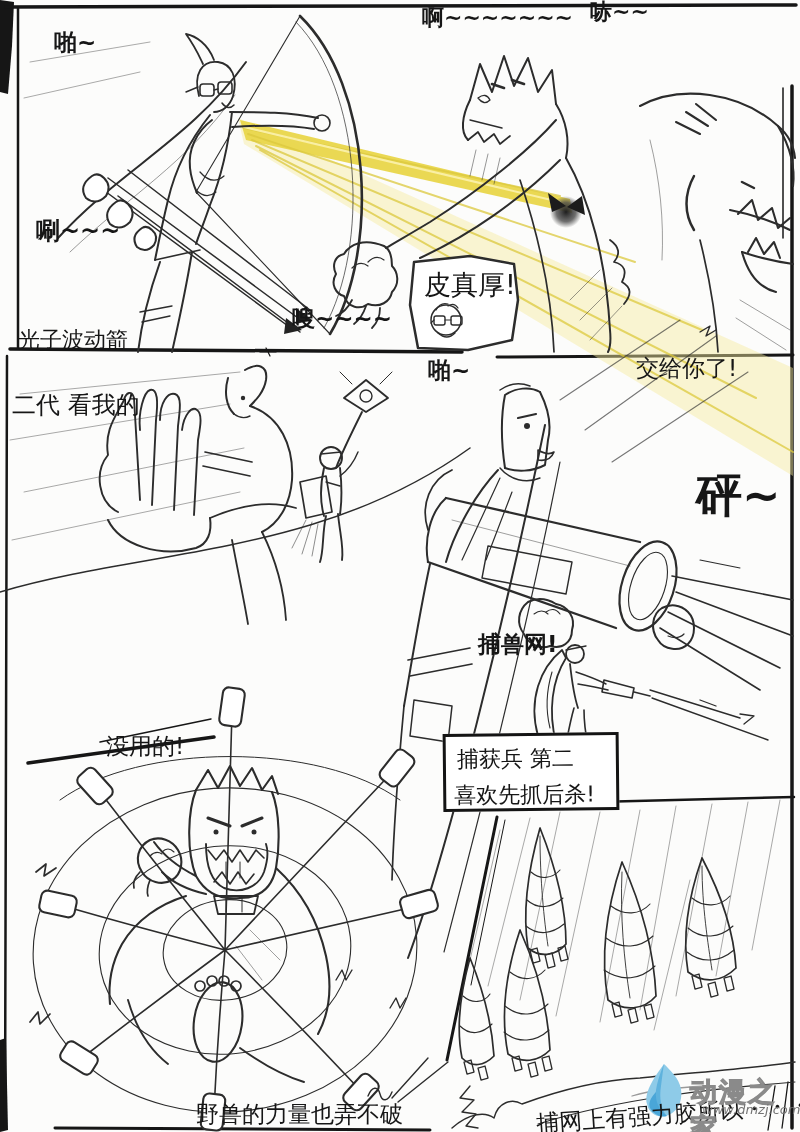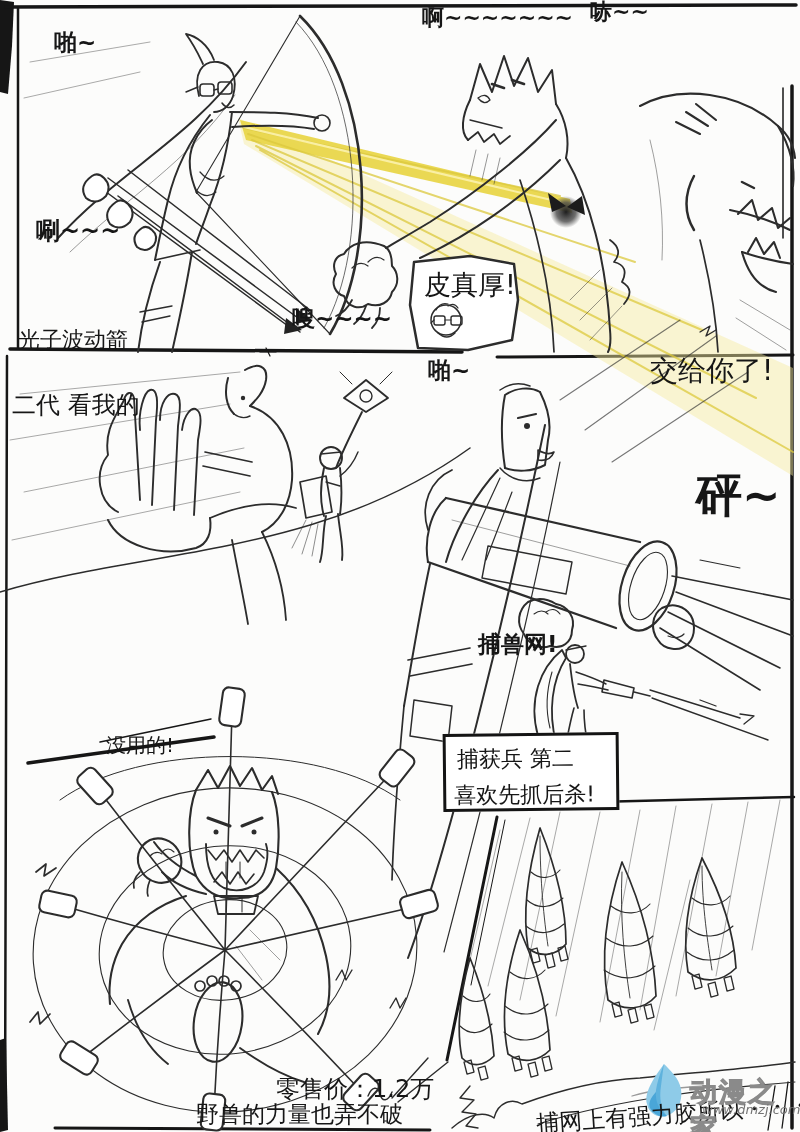--- a/index.html
+++ b/index.html
@@ -313,30 +313,29 @@
 <div class="txt sfx" style="left:54px;top:30px;font-size:23px;">啪~</div>
 <div class="txt sfx" style="left:422px;top:6px;font-size:22px;">啊~~~~~~~</div>
 <div class="txt sfx" style="left:590px;top:0px;font-size:22px;">哧~~</div>
 <div class="txt sfx" style="left:36px;top:218px;font-size:24px;">唰~~~</div>
 <div class="txt sfx" style="left:292px;top:306px;font-size:23px;">嗖~~~~</div>
 <div class="txt" style="left:18px;top:328px;font-size:22px;">光子波动箭</div>
 <div class="txt" style="left:424px;top:270px;font-size:27px;">皮真厚!</div>
 
 <div class="txt" style="left:12px;top:356px;font-size:24px;margin-top:36px;">二代 看我的</div>
 <div class="txt sfx" style="left:428px;top:358px;font-size:23px;">啪~</div>
-<div class="txt" style="left:650px;top:356px;font-size:28px;">交给你了!</div>
+<div class="txt" style="left:636px;top:356px;font-size:23px;">交给你了!</div>
 <div class="txt sfx" style="left:696px;top:470px;font-size:46px;font-weight:bold;">砰~</div>
 <div class="txt" style="left:478px;top:632px;font-size:23px;font-weight:bold;">捕兽网!</div>
 
 <div class="caption-box">
   <div class="l1">捕获兵 第二</div>
   <div class="l2">喜欢先抓后杀!</div>
 </div>
 
-<div class="txt" style="left:106px;top:734px;font-size:20px;">没用的!</div>
-<div class="txt" style="left:276px;top:1076px;font-size:24px;">零售价：1.2万</div>
+<div class="txt" style="left:106px;top:734px;font-size:23px;">没用的!</div>
 <div class="txt" style="left:196px;top:1102px;font-size:23px;">野兽的力量也弄不破</div>
 <div class="txt" style="left:536px;top:1102px;font-size:23px;transform:rotate(-4deg);">捕网上有强力胶所以・・・</div>
 
 <div class="wm-name">动漫之家</div>
 <div class="wm-url">www.dmzj.com</div>
 
 </div>
 
 </body></html>

